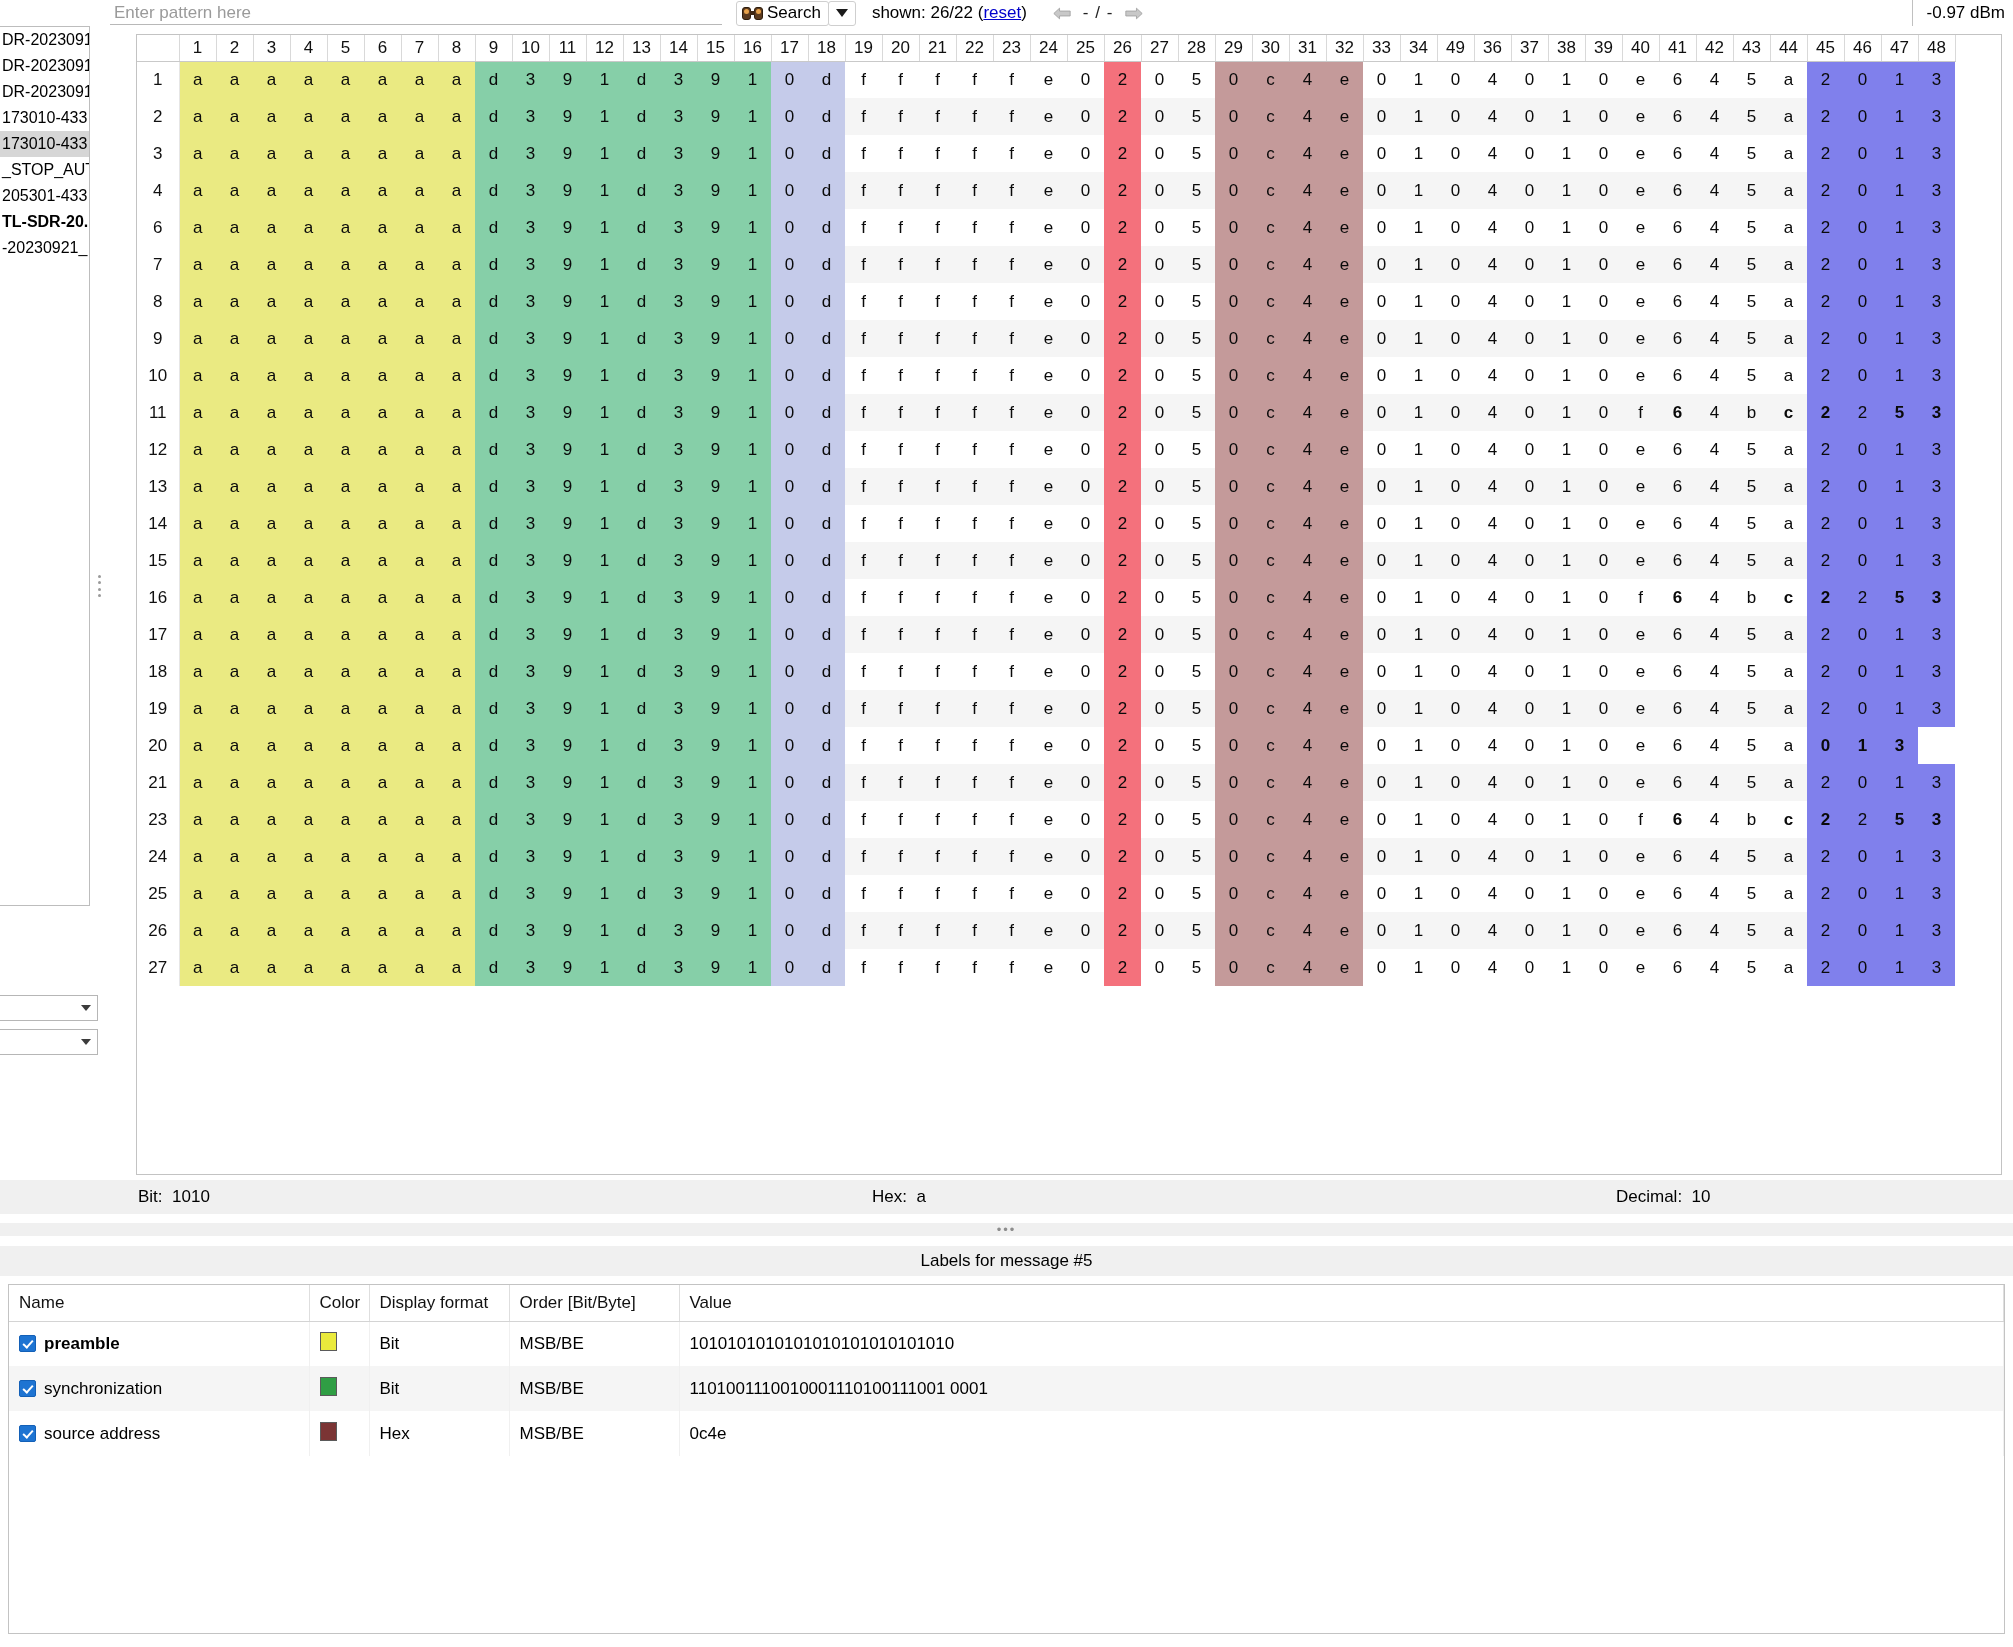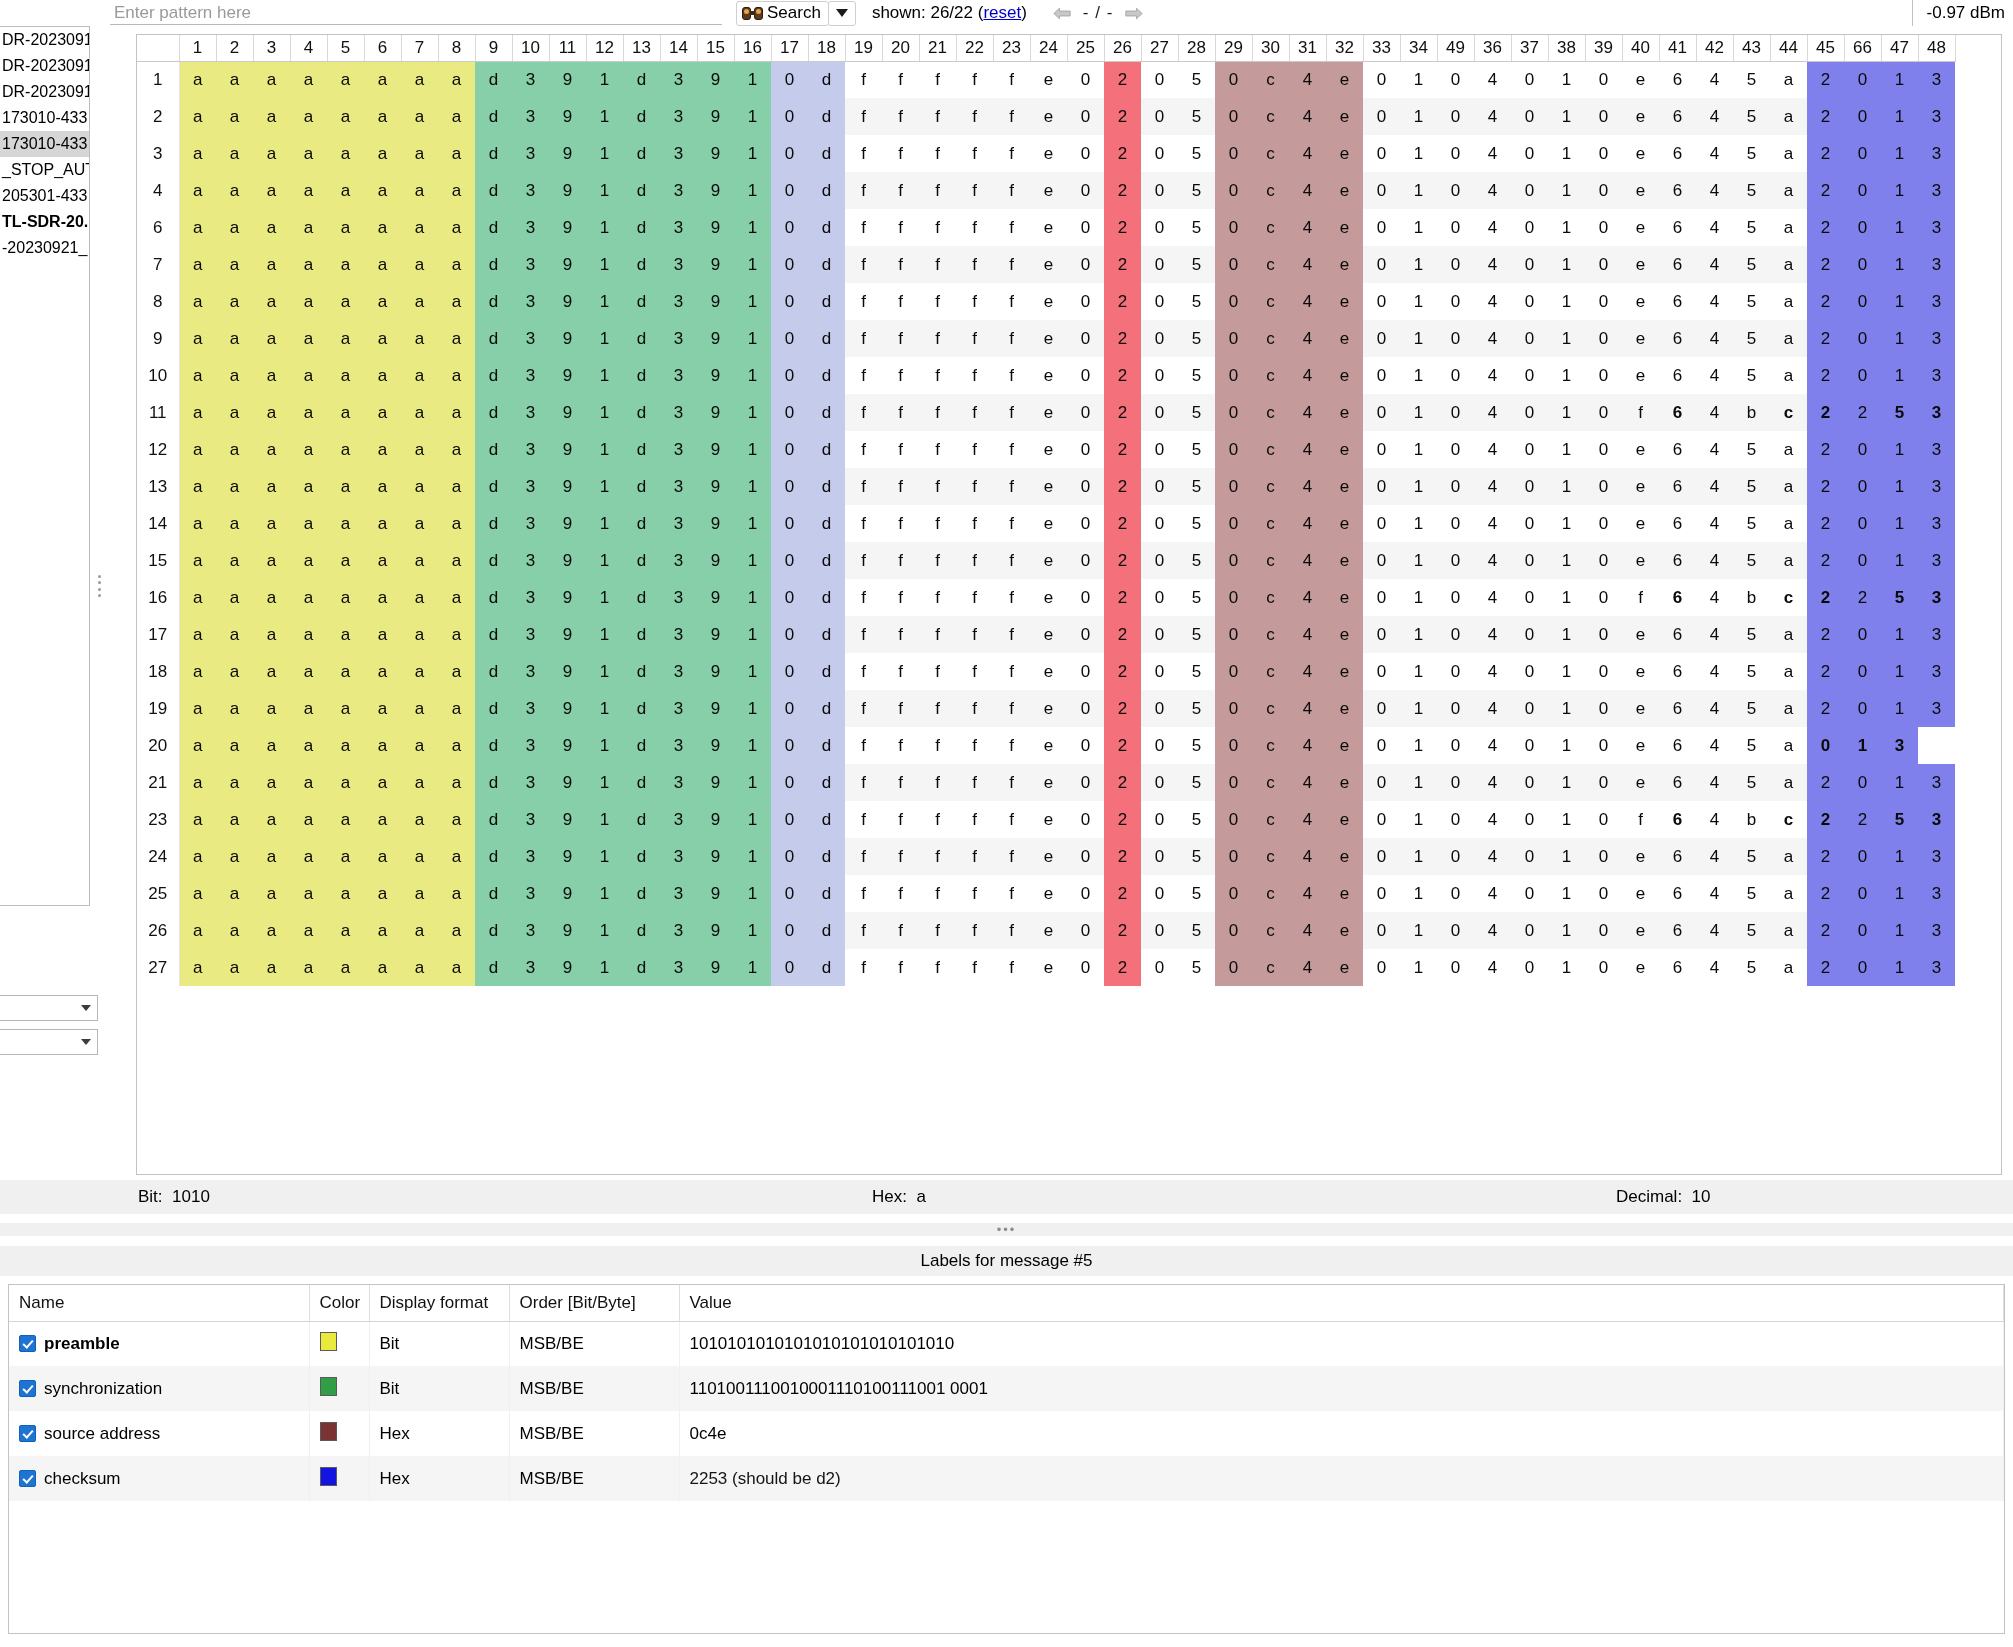--- a/index.html
+++ b/index.html
@@ -358,21 +358,21 @@
           <th class="colhdr">36</th>
           <th class="colhdr">37</th>
           <th class="colhdr">38</th>
           <th class="colhdr">39</th>
           <th class="colhdr">40</th>
           <th class="colhdr">41</th>
           <th class="colhdr">42</th>
           <th class="colhdr">43</th>
           <th class="colhdr">44</th>
           <th class="colhdr">45</th>
-          <th class="colhdr">66</th>
+          <th class="colhdr">46</th>
           <th class="colhdr">47</th>
           <th class="colhdr">48</th>
         </tr>
       </thead>
       <tbody>
         <tr>
           <td class="rowhdr">1</td>
           <td class="cell sel" style="background: rgb(234, 234, 130);">a</td>
           <td class="cell sel" style="background: rgb(234, 234, 130);">a</td>
           <td class="cell sel" style="background: rgb(234, 234, 130);">a</td>
@@ -1697,22 +1697,15 @@
           <td class="w-order">MSB/BE</td>
           <td class="value-cell">1101001110010001110100111001 0001</td>
         </tr>
         <tr>
           <td class="w-name"><span class="cb"></span><span>source address</span></td>
           <td class="w-color"><span class="swatch" style="background: rgb(123, 52, 52);"></span></td>
           <td class="w-fmt">Hex</td>
           <td class="w-order">MSB/BE</td>
           <td class="value-cell">0c4e</td>
         </tr>
-        <tr class="alt">
-          <td class="w-name"><span class="cb"></span><span>checksum</span></td>
-          <td class="w-color"><span class="swatch" style="background: rgb(20, 20, 224);"></span></td>
-          <td class="w-fmt">Hex</td>
-          <td class="w-order">MSB/BE</td>
-          <td class="value-err">2253 (should be d2)</td>
-        </tr>
       </tbody>
     </table>
 </div>
 
 </body></html>

